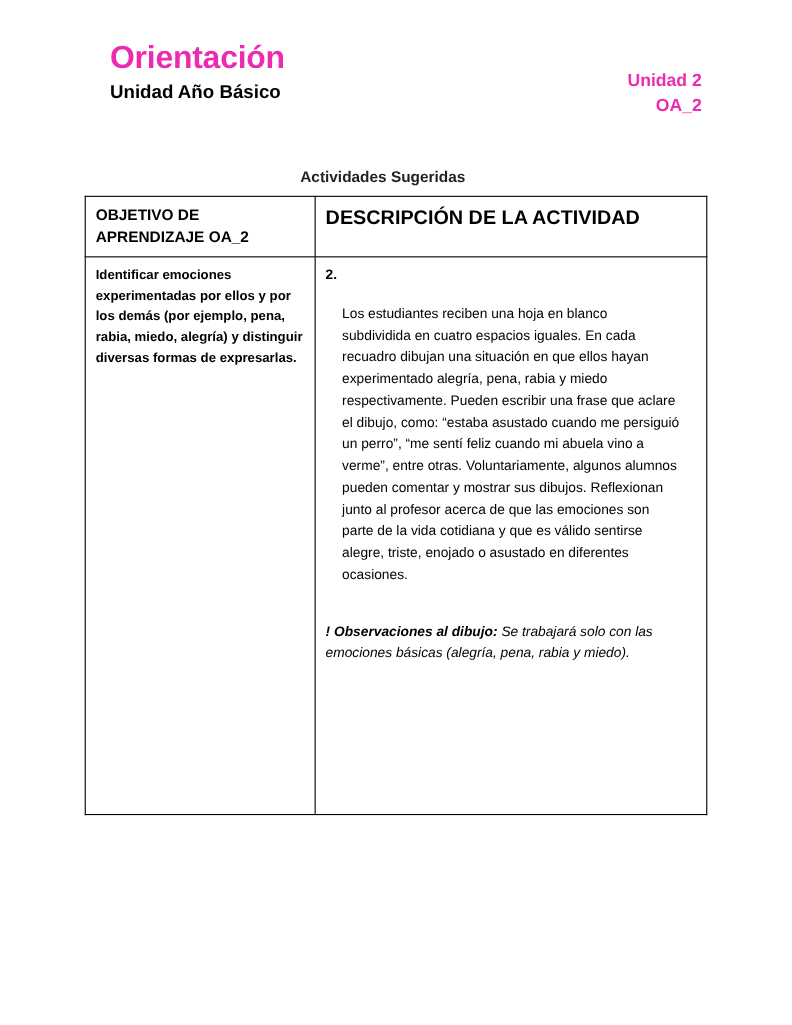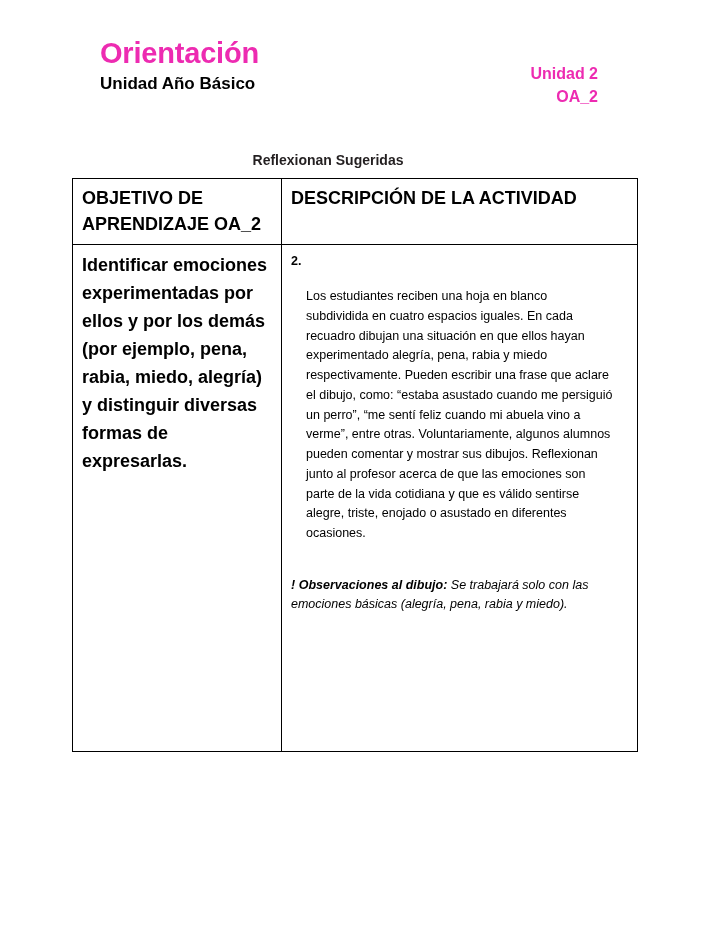--- a/index.html
+++ b/index.html
@@ -15,21 +15,21 @@
     position: relative;
     overflow: hidden;
   }
   .page {
     position: absolute;
     top: 0;
     left: 0;
     width: 720px;
     height: 932px;
     box-sizing: border-box;
-    padding: 38px 112px 0 72px;
+    padding: 38px 72px 0 72px;
   }
   .header {
     display: flex;
     justify-content: space-between;
     align-items: flex-start;
     padding-left: 28px;
     padding-right: 10px;
   }
   .header-left {
     display: flex;
@@ -75,32 +75,32 @@
   }
   table.activities td,
   table.activities th {
     border: 1px solid #000000;
     vertical-align: top;
     padding: 7px 9px 7px 9px;
   }
   th.col-oa {
     width: 190px;
     text-align: left;
-    font-size: 18px;
+    font-size: 14px;
     font-weight: bold;
     line-height: 1.42;
   }
   th.col-desc {
     text-align: left;
     font-size: 18px;
     font-weight: bold;
     line-height: 1.42;
   }
   td.cell-oa {
-    font-size: 18px;
+    font-size: 12px;
     font-weight: bold;
     line-height: 1.55;
     height: 492px;
   }
   td.cell-desc {
     font-size: 12.5px;
     line-height: 1.58;
   }
   .act-number {
     font-weight: bold;
@@ -133,21 +133,21 @@
     <div class="header-left">
       <div class="doc-title">Orientación</div>
       <div class="doc-subtitle">Unidad Año Básico</div>
     </div>
     <div class="header-right">
       <div class="unit-line">Unidad 2</div>
       <div class="unit-line">OA_2</div>
     </div>
   </div>
 
-  <div class="section-title">Reflexionan Sugeridas</div>
+  <div class="section-title">Actividades Sugeridas</div>
 
   <table class="activities">
     <thead>
       <tr>
         <th class="col-oa">OBJETIVO DE APRENDIZAJE OA_2</th>
         <th class="col-desc">DESCRIPCIÓN DE LA ACTIVIDAD</th>
       </tr>
     </thead>
     <tbody>
       <tr>

